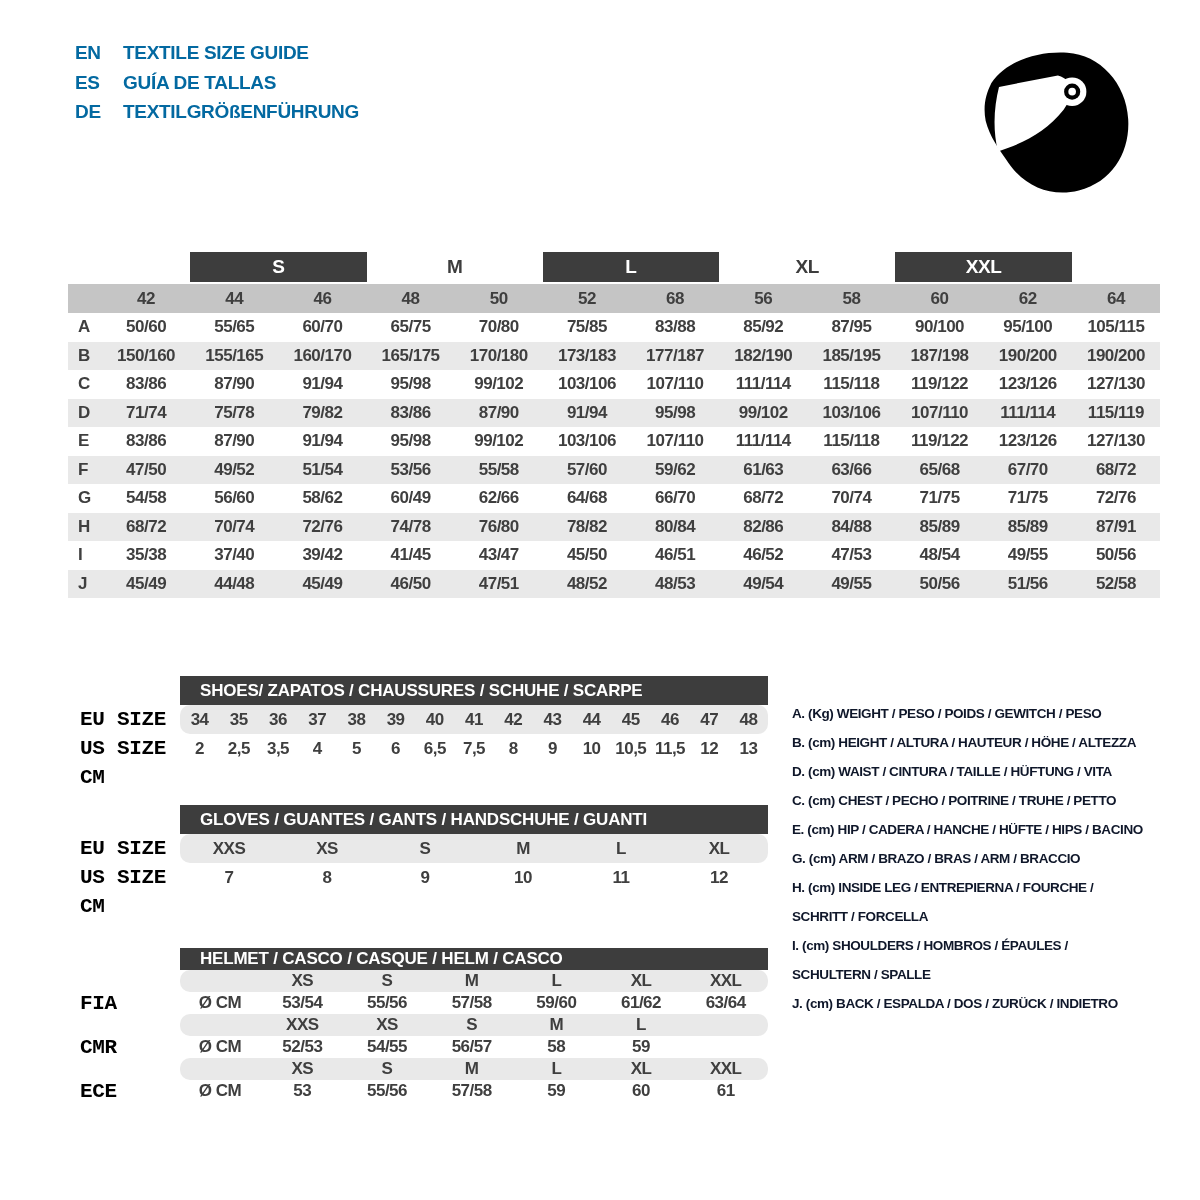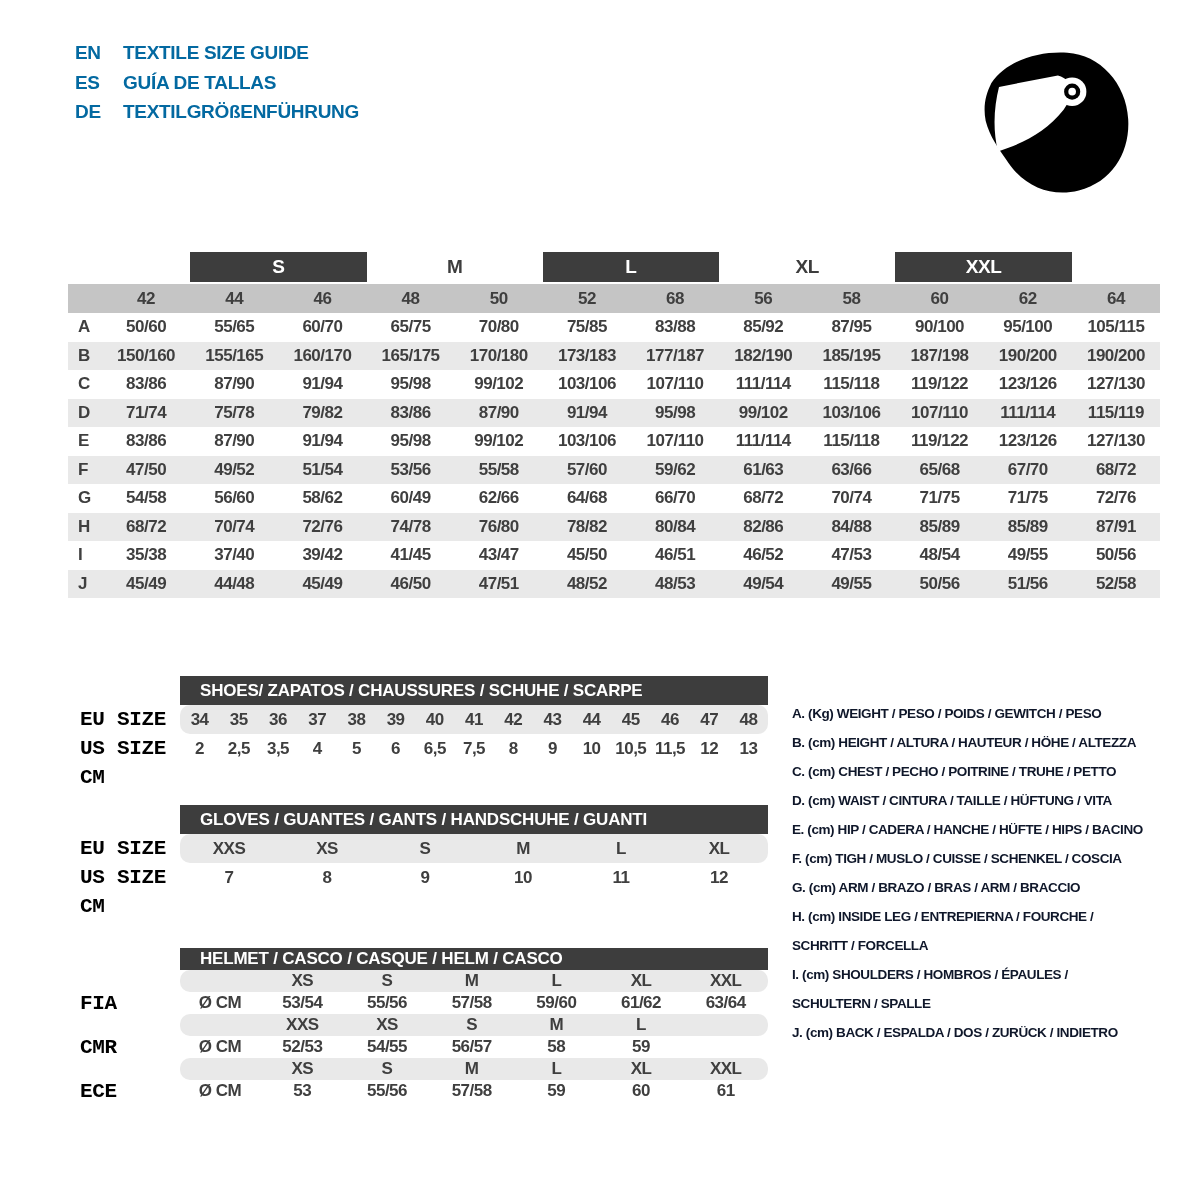--- a/index.html
+++ b/index.html
@@ -410,24 +410,23 @@
           <div class="cell">59</div>
           <div class="cell">60</div>
           <div class="cell">61</div>
         </div>
       </div>
     </div>
 
   <div class="legend" id="legend">
       <div class="legend-line">A. (Kg) WEIGHT / PESO / POIDS / GEWITCH / PESO</div>
       <div class="legend-line">B. (cm) HEIGHT / ALTURA / HAUTEUR / HÖHE / ALTEZZA</div>
+      <div class="legend-line">D. (cm) WAIST / CINTURA / TAILLE / HÜFTUNG / VITA</div>
       <div class="legend-line">C. (cm) CHEST / PECHO / POITRINE / TRUHE / PETTO</div>
-      <div class="legend-line">D. (cm) WAIST / CINTURA / TAILLE / HÜFTUNG / VITA</div>
       <div class="legend-line">E. (cm) HIP / CADERA / HANCHE / HÜFTE / HIPS /  BACINO</div>
-      <div class="legend-line">F. (cm) TIGH / MUSLO / CUISSE / SCHENKEL / COSCIA</div>
       <div class="legend-line">G. (cm) ARM  / BRAZO / BRAS / ARM / BRACCIO</div>
       <div class="legend-line">H. (cm) INSIDE LEG / ENTREPIERNA / FOURCHE /
 SCHRITT / FORCELLA</div>
       <div class="legend-line">I. (cm) SHOULDERS / HOMBROS / ÉPAULES /
 SCHULTERN / SPALLE</div>
       <div class="legend-line">J. (cm) BACK / ESPALDA / DOS / ZURÜCK / INDIETRO</div>
     </div>
 
 </div>
 

